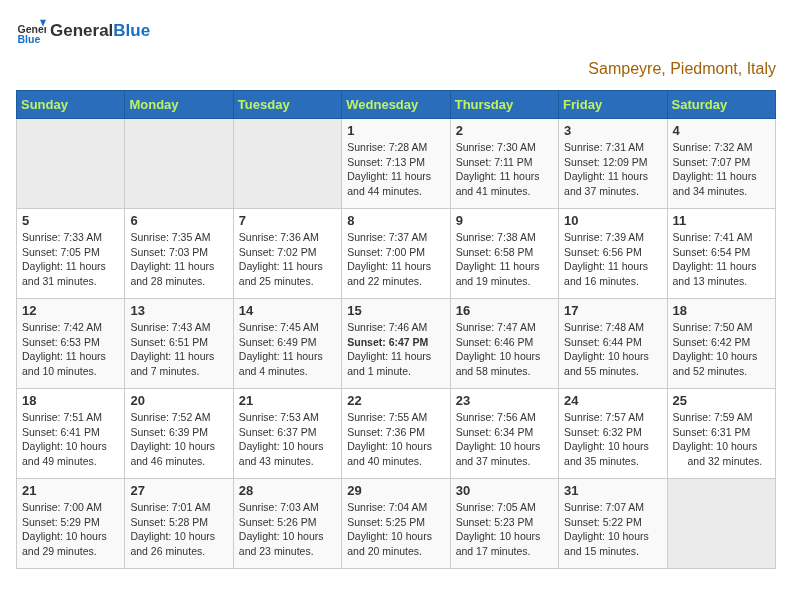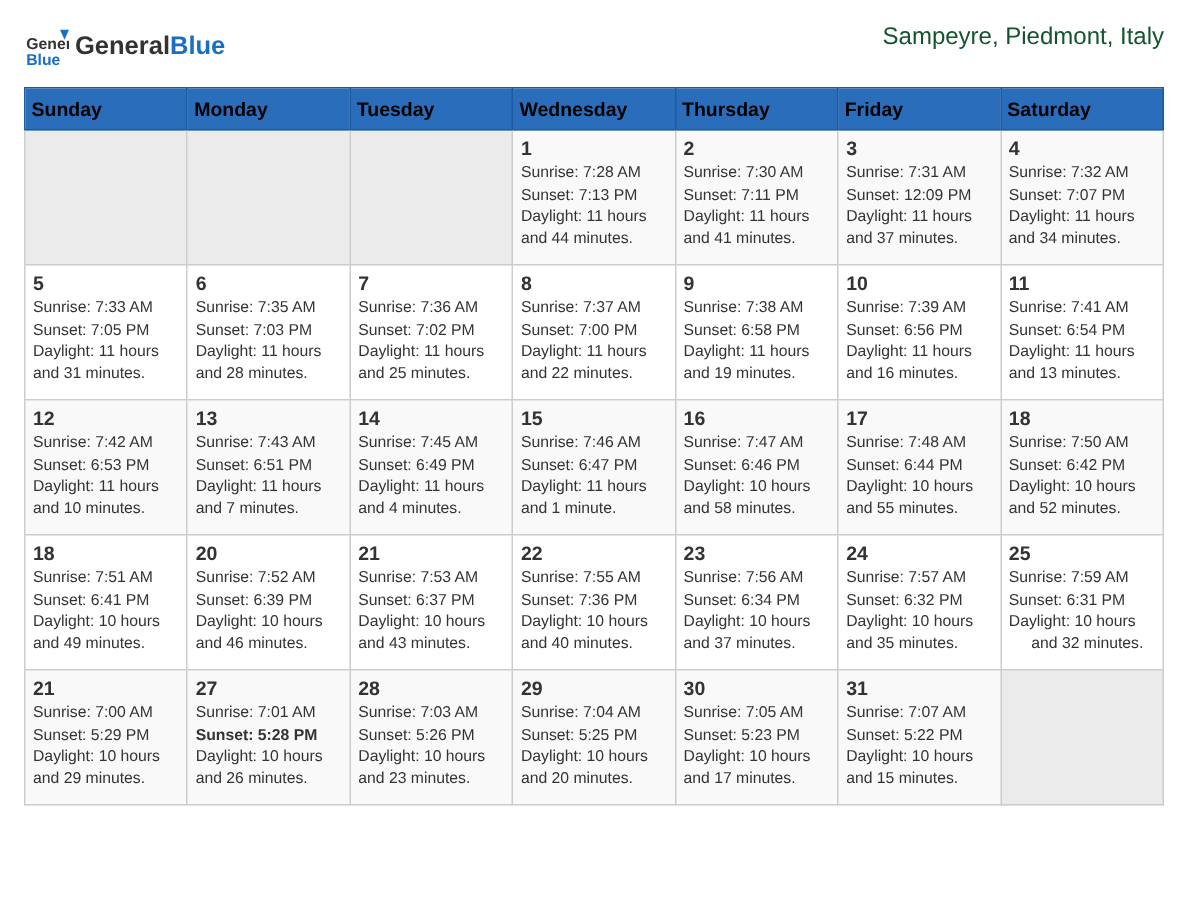--- a/index.html
+++ b/index.html
@@ -28,30 +28,31 @@
     .title-section {
       text-align: right;
     }
     .month-title {
       font-size: 32px;
       font-weight: bold;
       color: #333;
     }
     .location-title {
       font-size: 16px;
-      color: #14532d;
+      color: #a16207;
+      margin-top: 44px;
     }
     table {
       width: 100%;
       border-collapse: collapse;
       table-layout: fixed;
     }
     thead tr th {
       background-color: #2a6ebb;
-      color: #000000;
+      color: #bef264;
       font-size: 13px;
       font-weight: bold;
       padding: 6px 4px;
       text-align: left;
       border: 1px solid #1e5a9e;
     }
     tbody tr td {
       vertical-align: top;
       border: 1px solid #ccc;
       padding: 4px 5px;
@@ -244,21 +245,21 @@
             <span style="display: block;">Sunrise: 7:45 AM</span>
             <span style="display: block;">Sunset: 6:49 PM</span>
             <span style="display: block;">Daylight: 11 hours</span>
             <span style="display: block;">and 4 minutes.</span>
           </div>
         </td>
         <td>
           <span class="day-number">15</span>
           <div class="day-info">
             <span style="display: block;">Sunrise: 7:46 AM</span>
-            <span style="display: block;">Sunset: 6:47 PM</span>
+            <span style="display: block; font-weight: bold;">Sunset: 6:47 PM</span>
             <span style="display: block;">Daylight: 11 hours</span>
             <span style="display: block;">and 1 minute.</span>
           </div>
         </td>
         <td>
           <span class="day-number">16</span>
           <div class="day-info">
             <span style="display: block;">Sunrise: 7:47 AM</span>
             <span style="display: block;">Sunset: 6:46 PM</span>
             <span style="display: block;">Daylight: 10 hours</span>
@@ -356,21 +357,21 @@
             <span style="display: block;">Sunrise: 7:00 AM</span>
             <span style="display: block;">Sunset: 5:29 PM</span>
             <span style="display: block;">Daylight: 10 hours</span>
             <span style="display: block;">and 29 minutes.</span>
           </div>
         </td>
         <td>
           <span class="day-number">27</span>
           <div class="day-info">
             <span style="display: block;">Sunrise: 7:01 AM</span>
-            <span style="display: block; font-weight: bold;">Sunset: 5:28 PM</span>
+            <span style="display: block;">Sunset: 5:28 PM</span>
             <span style="display: block;">Daylight: 10 hours</span>
             <span style="display: block;">and 26 minutes.</span>
           </div>
         </td>
         <td>
           <span class="day-number">28</span>
           <div class="day-info">
             <span style="display: block;">Sunrise: 7:03 AM</span>
             <span style="display: block;">Sunset: 5:26 PM</span>
             <span style="display: block;">Daylight: 10 hours</span>

